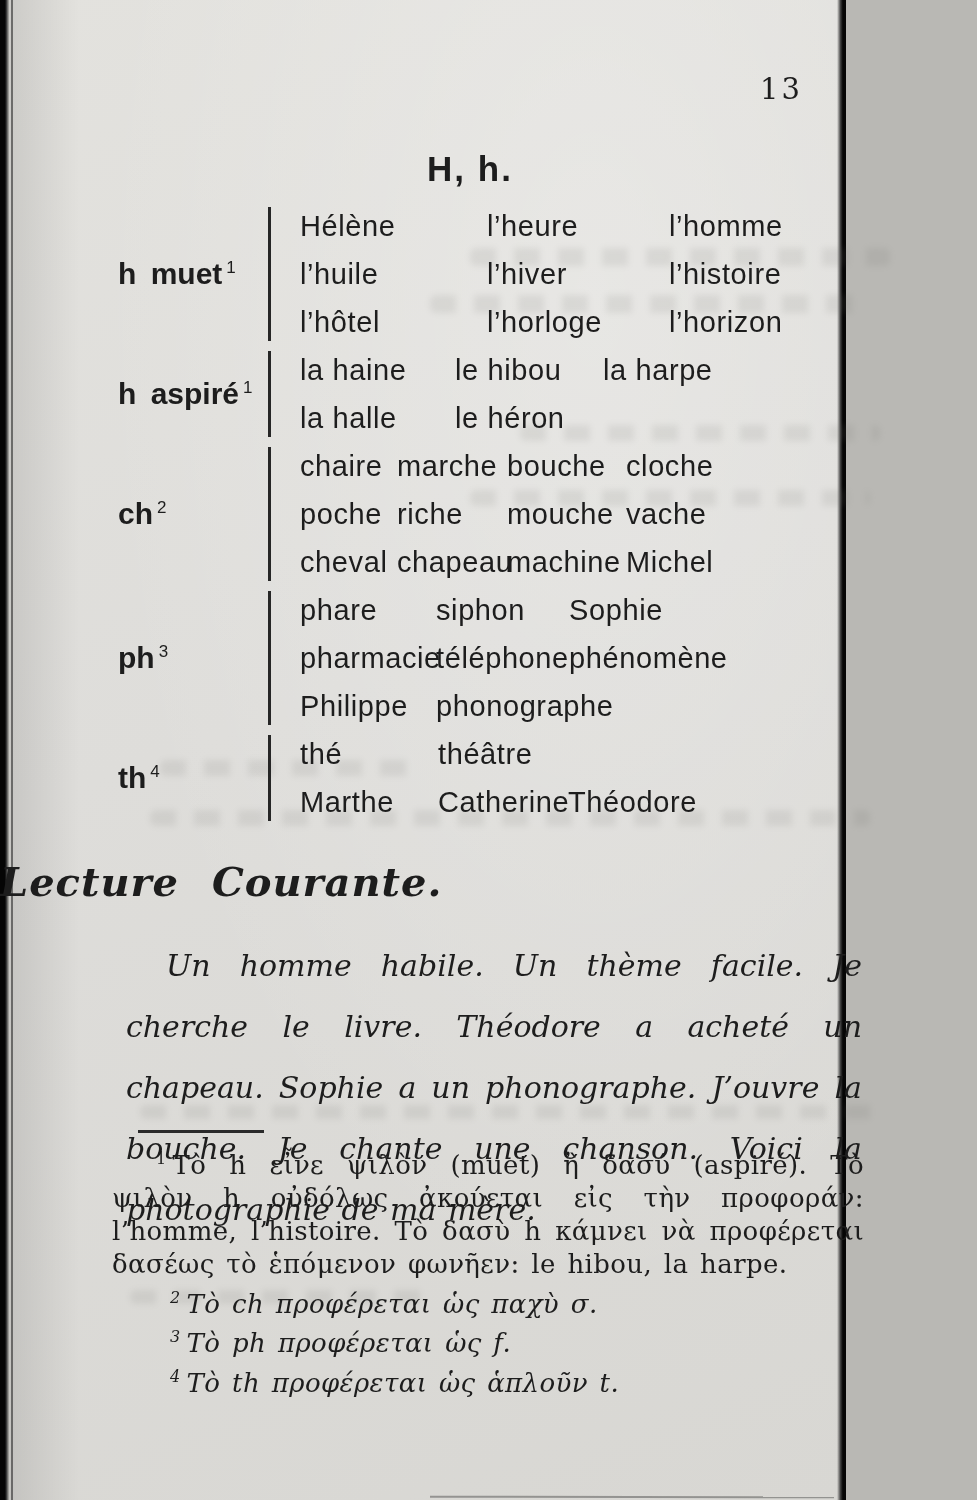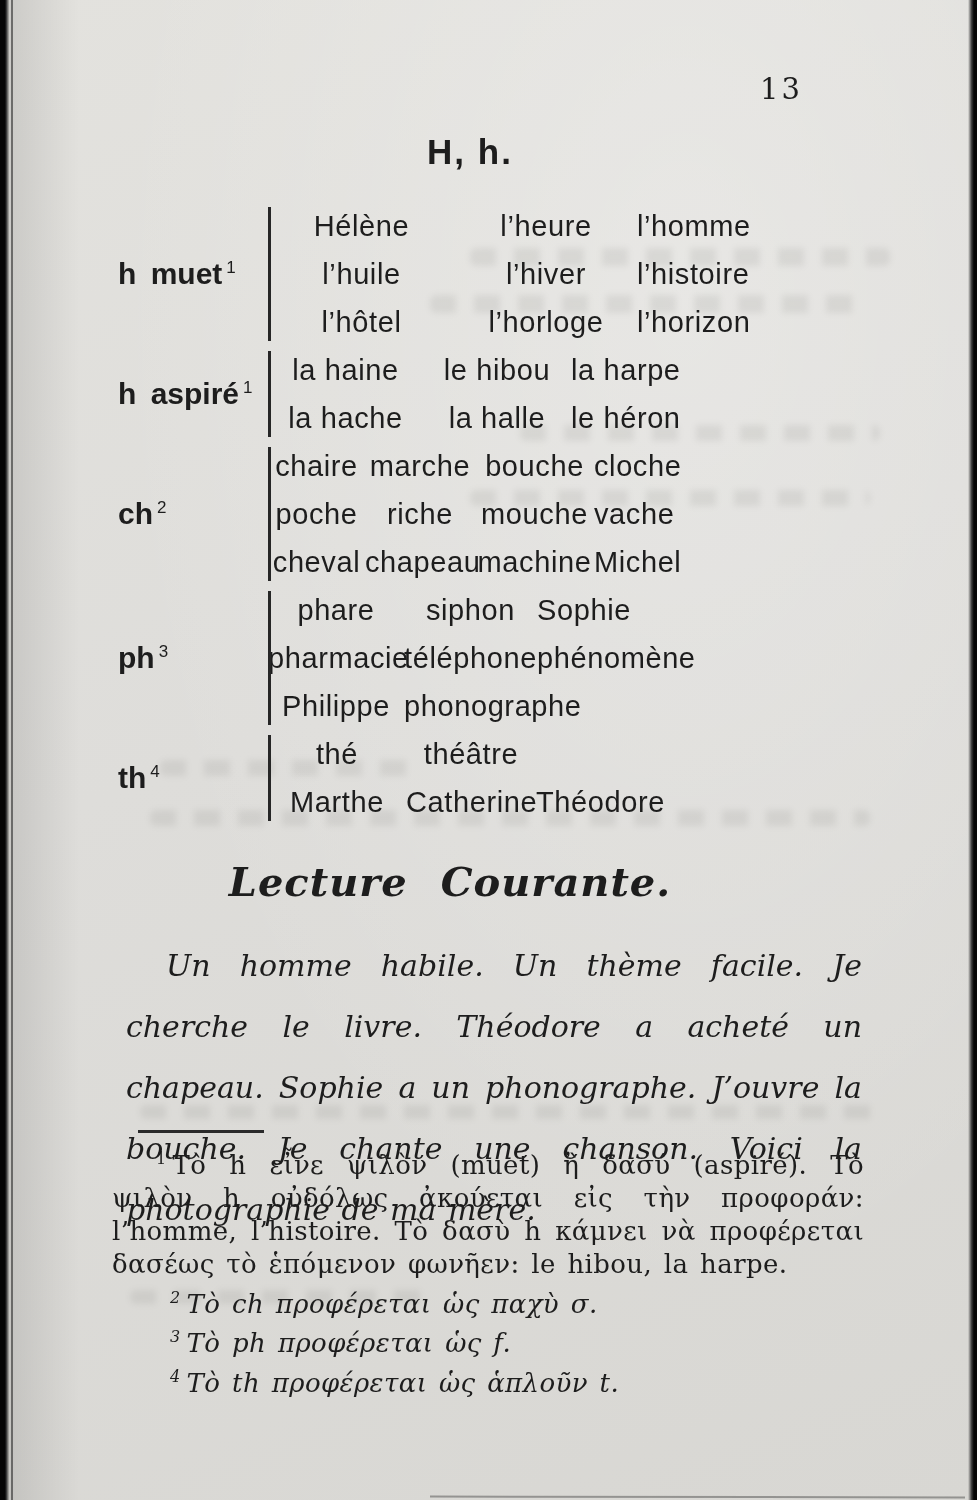--- a/index.html
+++ b/index.html
@@ -2,21 +2,21 @@
 <html><head>
 <meta charset="utf-8">
 <style>
   html,body{margin:0;padding:0;}
   body{
     width:977px;height:1500px;overflow:hidden;
     font-family:"DejaVu Serif", serif;
     background:#b9b8b4;
   }
   .scan{
-    position:relative;width:977px;height:1500px;
+    position:relative;width:846px;height:1500px;
     background:
       radial-gradient(ellipse at 70% 20%, rgba(255,255,255,.25), rgba(0,0,0,0) 60%),
       linear-gradient(160deg,#e3e2de 0%,#deddda 45%,#d8d7d3 100%);
     color:#1d1d1d;
   }
   
   .edge-left{position:absolute;left:0;top:0;bottom:0;width:10px;
     background:linear-gradient(90deg,#050505 0 50%,#3a3a3a 65%,#9a9a96 85%,rgba(0,0,0,0) 100%);}
   .edge-left-line{position:absolute;left:11px;top:0;bottom:0;width:2px;background:rgba(30,30,30,.55);}
   .edge-right{position:absolute;right:0;top:0;bottom:0;width:9px;
@@ -26,42 +26,42 @@
   .binding-shadow{position:absolute;left:10px;top:0;bottom:0;width:70px;
     background:linear-gradient(90deg,rgba(0,0,0,.10),rgba(0,0,0,0));}
 
   
   .ghost{position:absolute;filter:blur(3px);opacity:.14;pointer-events:none;
     background:repeating-linear-gradient(90deg,rgba(105,105,100,.8) 0 26px,rgba(0,0,0,0) 26px 44px);
     border-radius:6px;}
 
   .page-number{position:absolute;top:72px;left:760px;font-size:29px;letter-spacing:3px;}
 
-  .title{position:absolute;top:132px;left:0;width:940px;margin:0;text-align:center;
+  .title{position:absolute;top:149px;left:0;width:940px;margin:0;text-align:center;
     font-family:"Liberation Sans",sans-serif;font-weight:700;font-size:35px;letter-spacing:2px;}
 
   
   .ptable{position:absolute;top:202px;left:118px;width:760px;}
   .row{display:flex;align-items:center;}
   .row-label{width:150px;flex-shrink:0;text-align:left;
     font-family:Liberation Sans, sans-serif;font-weight:700;font-size:30px;word-spacing:6px;}
   .row-label sup{font-size:17px;font-weight:400;margin-left:4px;}
-  .row-body{position:relative;flex:1;text-align:center;}
+  .row-body{position:relative;flex:1;padding-left:32px;}
   .row-body::before{content:"";position:absolute;left:0;top:5px;bottom:5px;width:3px;background:#262626;}
   .row-line{display:flex;white-space:nowrap;
     font-family:"Liberation Sans",sans-serif;font-size:29px;line-height:48px;letter-spacing:.6px;}
   .w{flex-shrink:0;}
   .row-0 .w:nth-child(1){width:187px}.row-0 .w:nth-child(2){width:182px}
   .row-1 .w:nth-child(1){width:155px}.row-1 .w:nth-child(2){width:148px}
   .row-2 .w:nth-child(1){width:97px}.row-2 .w:nth-child(2){width:110px}.row-2 .w:nth-child(3){width:119px}
   .row-3 .w:nth-child(1){width:136px}.row-3 .w:nth-child(2){width:133px}
   .row-4 .w:nth-child(1){width:138px}.row-4 .w:nth-child(2){width:130px}
 
   
-  .lecture-heading{position:absolute;top:858px;left:0;width:900px;margin:0;text-align:center;
+  .lecture-heading{position:absolute;top:858px;left:0;width:900px;margin:0;
     font-style:italic;font-weight:700;font-size:40px;word-spacing:18px;letter-spacing:1px;}
   .lecture-body{position:absolute;top:935px;left:126px;width:736px;margin:0;
     font-style:italic;font-size:30px;line-height:61px;text-align:justify;text-indent:40px;
     word-spacing:2px;}
 
   
   .fn-sep{position:absolute;top:1130px;left:138px;width:126px;height:3px;background:#2a2a2a;}
   .footnotes{position:absolute;top:1142px;left:112px;width:752px;font-size:26px;line-height:33px;}
   .fn{margin:0;letter-spacing:.4px;word-spacing:3px;}
   .fn.justify{text-align:justify;text-indent:44px;}
@@ -114,21 +114,20 @@
       </div>
       <div class="row row-1">
         <div class="row-label">h aspiré<sup>1</sup></div>
         <div class="row-body">
           <div class="row-line">
             <span class="w">la haine</span>
             <span class="w">le hibou</span>
             <span class="w">la harpe</span>
           </div>
           <div class="row-line">
-            <span class="w">la hache</span>
             <span class="w">la halle</span>
             <span class="w">le héron</span>
           </div>
         </div>
       </div>
       <div class="row row-2">
         <div class="row-label">ch<sup>2</sup></div>
         <div class="row-body">
           <div class="row-line">
             <span class="w">chaire</span>

